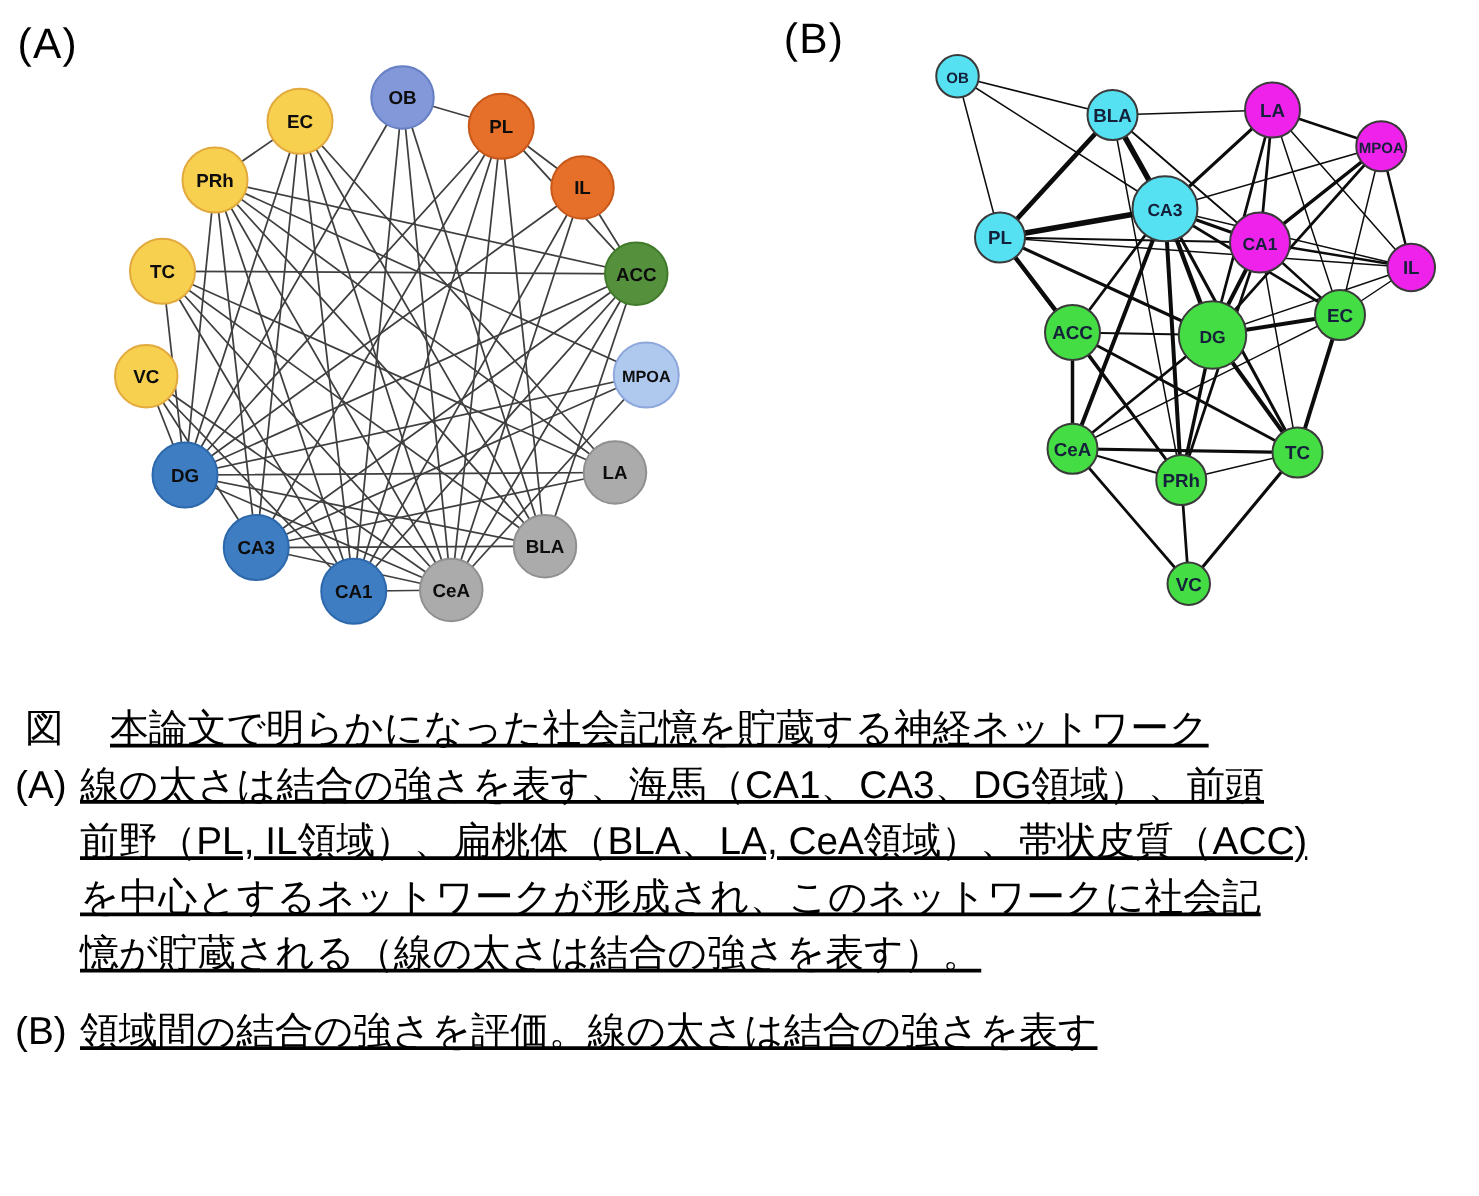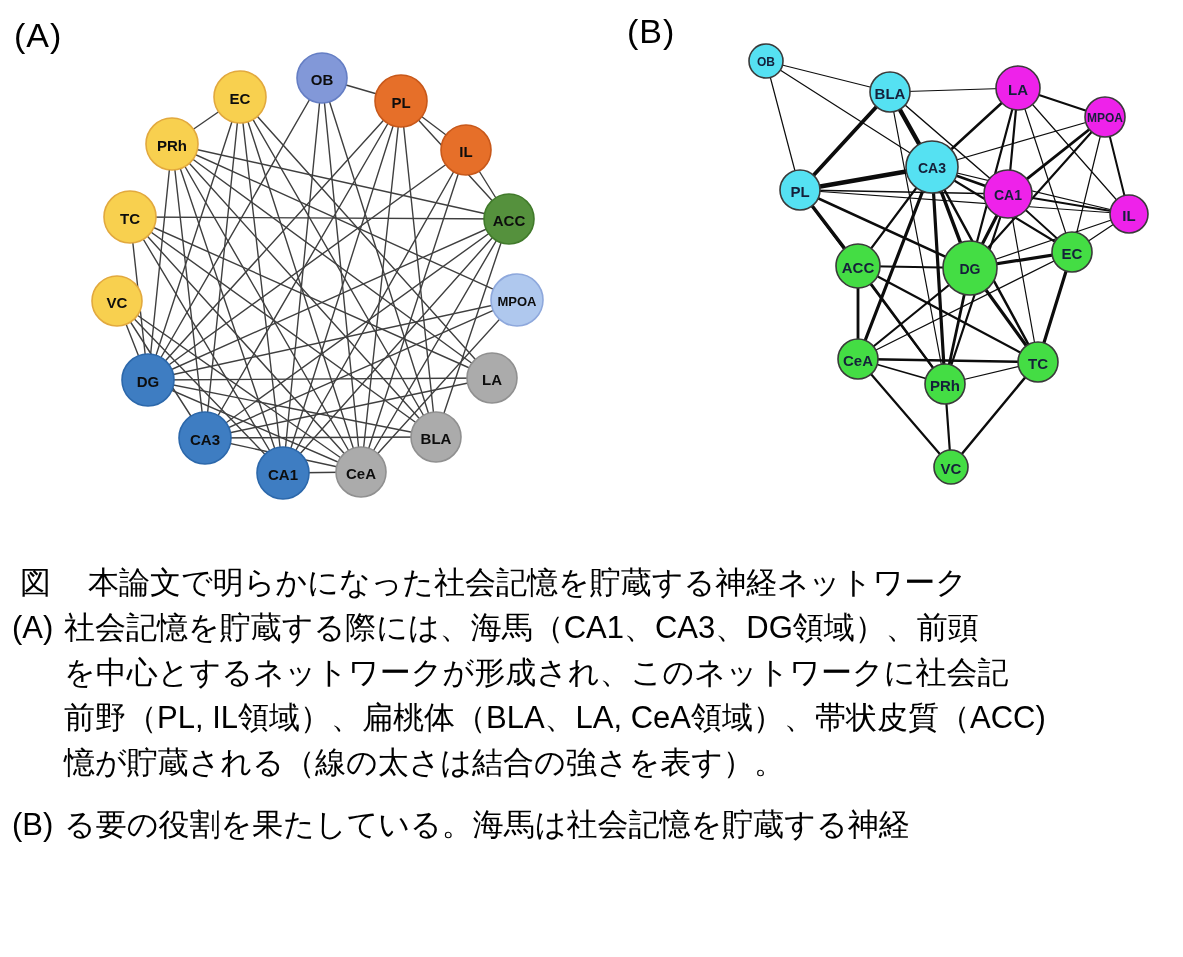--- a/index.html
+++ b/index.html
@@ -17,21 +17,21 @@
   .net-node-label{pointer-events:none;}
   .caption{
     position:absolute;left:0;top:560px;width:1183px;
     font-size:31px;line-height:45px;color:#000;
   }
   .cap-title{position:relative;padding-left:88px;}
   .cap-title .cap-tag{position:absolute;left:20px;top:0;}
   .cap-block{position:relative;padding-left:64px;}
   .cap-block .cap-tag{position:absolute;left:12px;top:0;}
   .cap-block.second{margin-top:17px;}
-  .cap-line{white-space:nowrap;}
+  .cap-line{white-space:nowrap;text-decoration:underline;}
 </style>
 </head>
 <body>
 
 <div class="page">
 
   <div class="panel-label" id="labelA">(A)</div>
   <div class="panel-label" id="labelB">(B)</div>
 
   <svg id="netsvg" width="1183" height="548" viewBox="0 0 1183 548">
@@ -274,25 +274,25 @@
   </svg>
 
   <div class="caption">
     <div class="cap-title">
       <span class="cap-tag">図</span>
       <span class="cap-line">本論文で明らかになった社会記憶を貯蔵する神経ネットワーク</span>
     </div>
     <div id="cap-blocks">
         <div class="cap-block">
           <span class="cap-tag">(A)</span>
-          <div class="cap-line">社会記憶を貯蔵する際には、海馬（CA1、CA3、DG領域）、前頭</div>
+          <div class="cap-line">線の太さは結合の強さを表す、海馬（CA1、CA3、DG領域）、前頭</div>
+          <div class="cap-line">前野（PL, IL領域）、扁桃体（BLA、LA, CeA領域）、帯状皮質（ACC)</div>
           <div class="cap-line">を中心とするネットワークが形成され、このネットワークに社会記</div>
-          <div class="cap-line">前野（PL, IL領域）、扁桃体（BLA、LA, CeA領域）、帯状皮質（ACC)</div>
           <div class="cap-line">憶が貯蔵される（線の太さは結合の強さを表す）。</div>
         </div>
         <div class="cap-block second">
           <span class="cap-tag">(B)</span>
-          <div class="cap-line">る要の役割を果たしている。海馬は社会記憶を貯蔵する神経</div>
+          <div class="cap-line">領域間の結合の強さを評価。線の太さは結合の強さを表す</div>
         </div>
       </div>
   </div>
 
 </div>
 
 </body></html>

